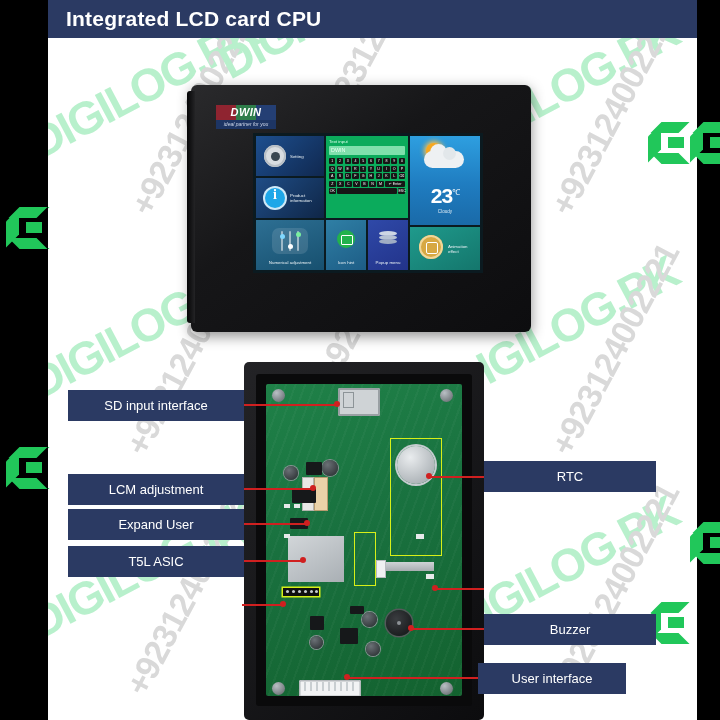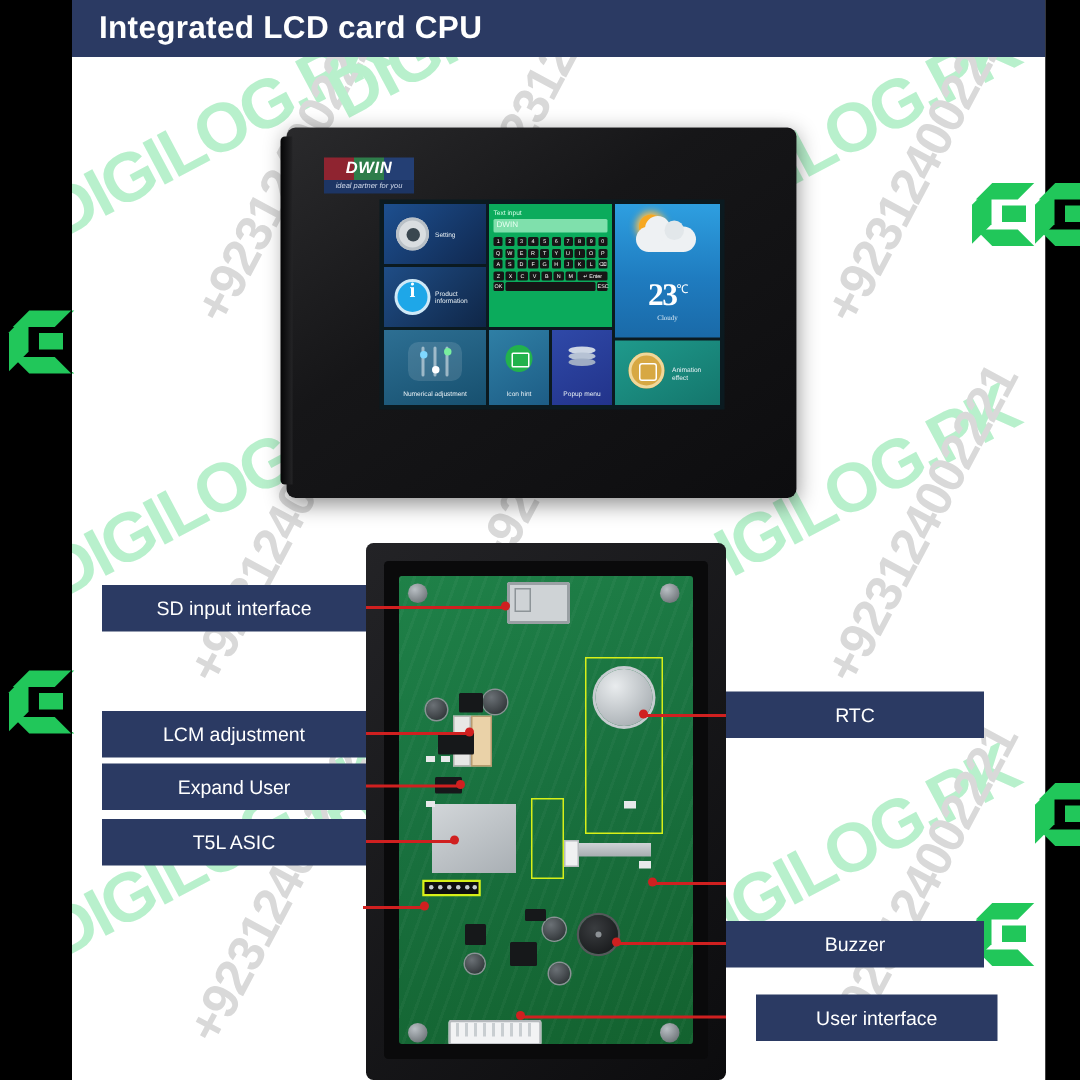--- a/index.html
+++ b/index.html
@@ -82,21 +82,21 @@
          height:6px; min-width:6px; text-align:center; border-radius:1px; flex:1; }
   .key.wide { flex:3; }
   .key.sp   { flex:9; }
 
   .row-bc { display:flex; gap:2px; height:50px; }
   .t-icon  { width:40px; background:linear-gradient(150deg,#2f7fa5,#1d5d86); }
   .t-popup { width:40px; background:linear-gradient(150deg,#2f49a8,#22338a); }
 
   .col-c { width:70px; }
   .t-weather { height:93px;
-      background:linear-gradient(180deg,#2e9fe0 0%,#1f7cc0 55%,#1a6aa8 100%);font-family:Liberation Serif, serif; }
+      background:linear-gradient(180deg,#2e9fe0 0%,#1f7cc0 55%,#1a6aa8 100%); }
   .t-anim { height:45px; background:linear-gradient(150deg,#1f9a8c,#14766c); }
 
   
   .gear { position:absolute; left:8px; top:9px; width:22px; height:22px;
           border-radius:50%; background:#d9dde0;
           box-shadow:0 0 0 2px #b9c0c6 inset; }
   .gear:after { content:""; position:absolute; left:6.5px; top:6.5px;
           width:9px; height:9px; border-radius:50%; background:#3a4750; }
   .info { position:absolute; left:9px; top:10px; width:20px; height:20px;
           border-radius:50%; background:#1ea7e8; box-shadow:0 0 0 2px #cfe9f7; }
@@ -545,21 +545,21 @@
     <div class="callout" style="left:20px;top:546px;width:176px">
       <span>T5L ASIC</span>
     </div>
 
     <div class="callout" style="left:436px;top:461px;width:172px">
       <span>RTC</span>
     </div>
     <div class="callout" style="left:436px;top:614px;width:172px">
       <span>Buzzer</span>
     </div>
-    <div class="callout" style="left:456px;top:663px;width:161px">
+    <div class="callout" style="left:430px;top:663px;width:148px">
       <span>User interface</span>
     </div>
 
   </div>
 
   <div id="gutter-l"></div>
   <div id="gutter-r"></div>
 
   <div class="gw wm-mark" style="left:6px;top:205px">
     <div class="logo-glyph">

